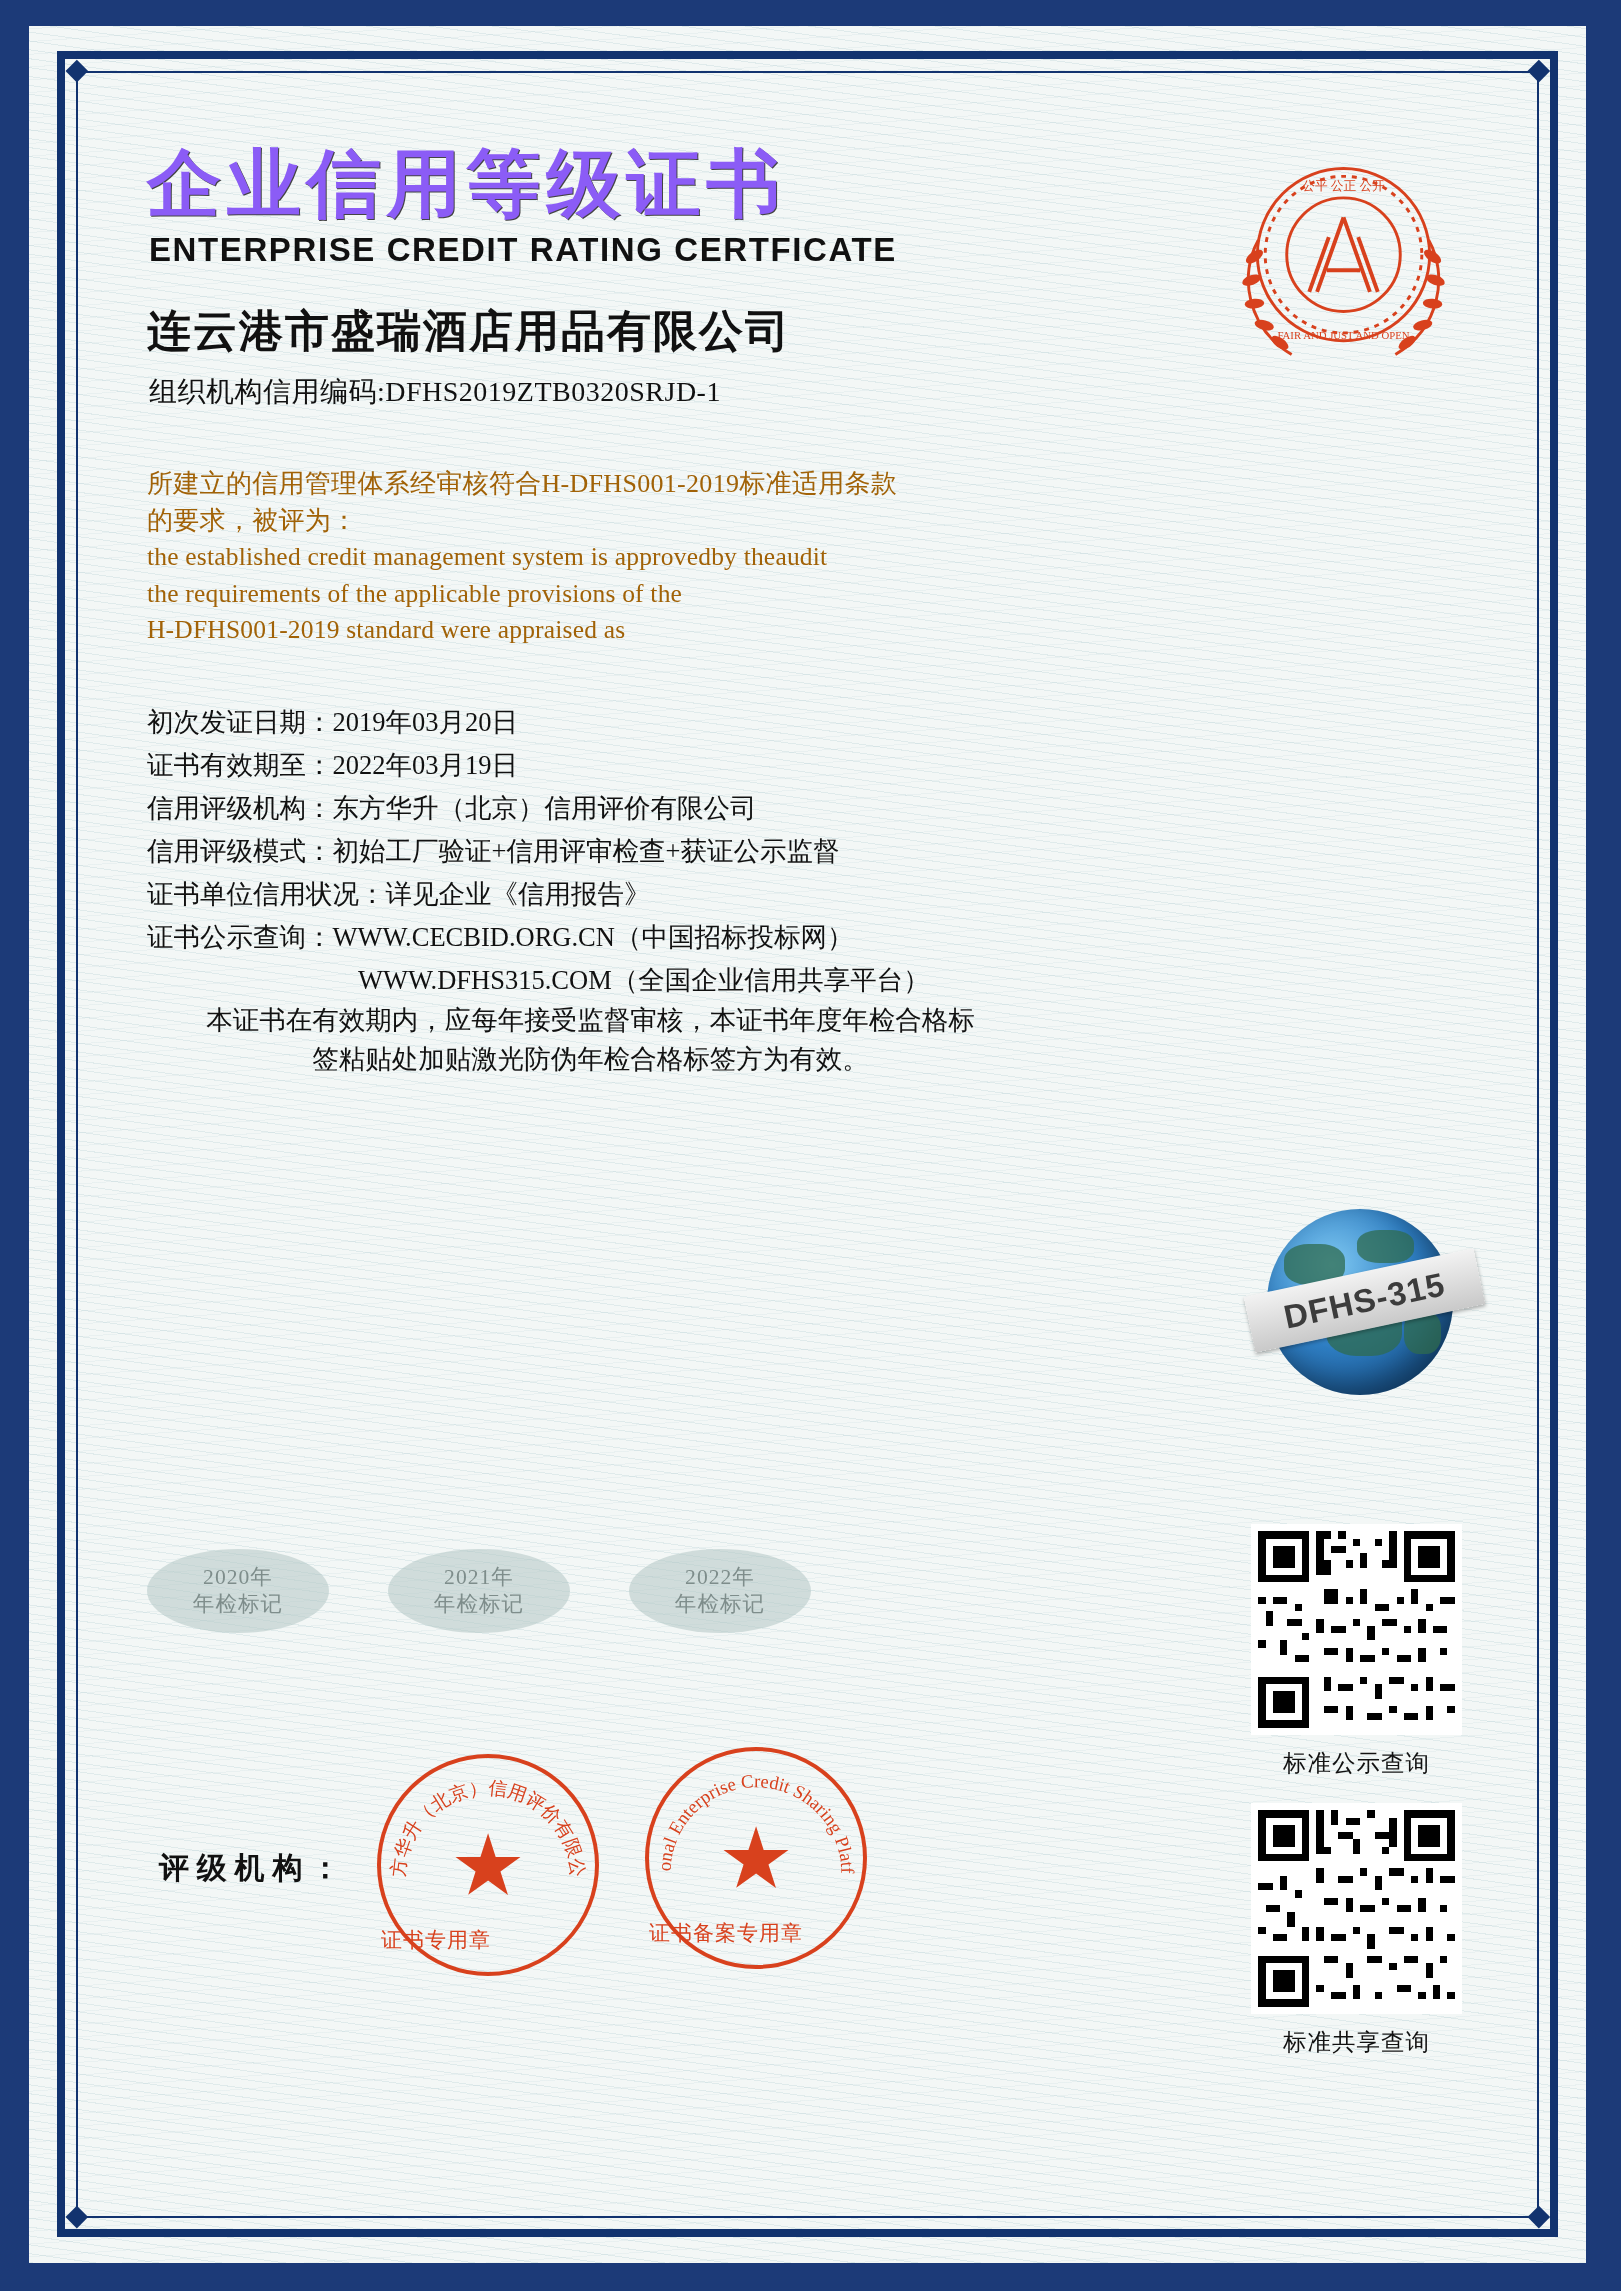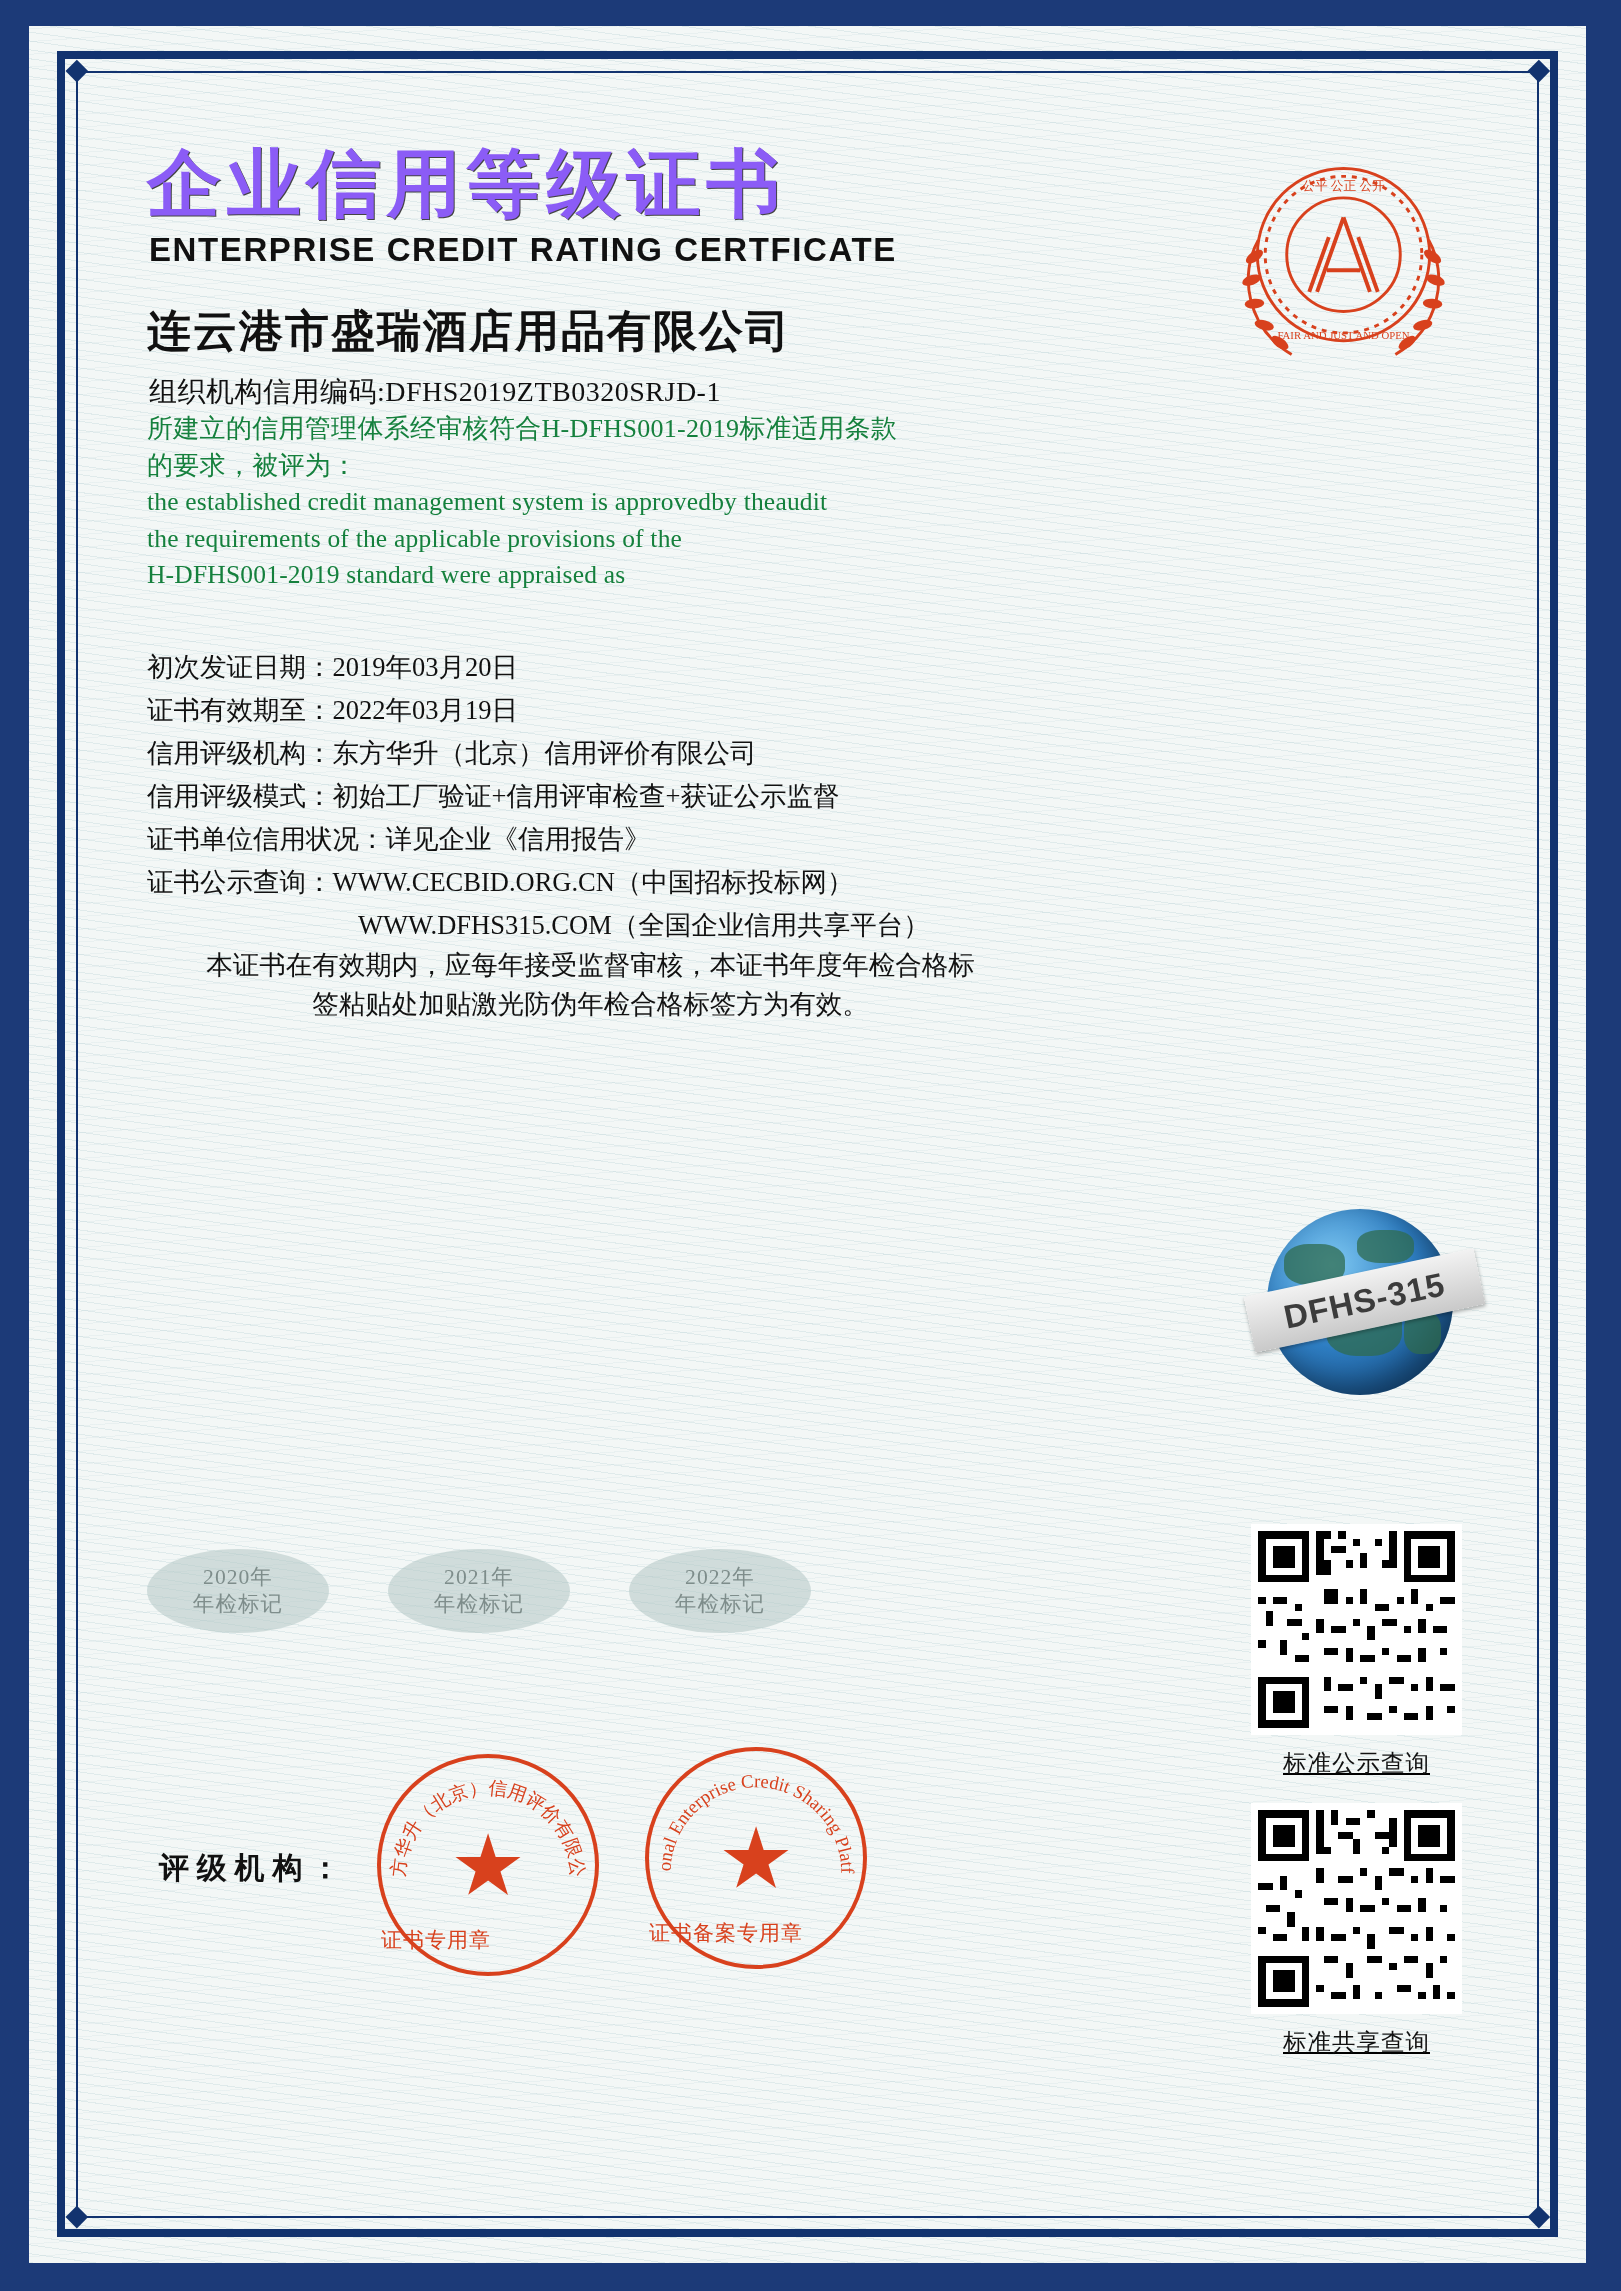--- a/index.html
+++ b/index.html
@@ -78,21 +78,21 @@
     color:#111;
     margin:33px 0 0 0;
   }
   .addr{
     font-size:28px;color:#111;margin:21.6px 0 0 2px;letter-spacing:0.5px;
   }
   .code{
     font-size:28px;color:#111;margin:11.8px 0 0 2px;letter-spacing:0.5px;
   }
   .stmt{
-    font-size:26px;color:#15803d;line-height:1.42;letter-spacing:0.3px;
+    margin-top:55px;font-size:26px;color:#a16207;line-height:1.42;letter-spacing:0.3px;
   }
   .stmt .en{
     font-size:25.5px;letter-spacing:0.2px;
   }
   .grade{
     margin-top:51px;
     font-family:"Liberation Serif", serif;
     font-weight:bold;
     font-size:61px;
     letter-spacing:2.9px;
@@ -162,21 +162,21 @@
     transform:rotate(-12deg);
     box-shadow:0 2px 3.9px rgba(0,0,0,.3);
   }
   .globe .ribbon span{
     display:block;text-align:center;line-height:57px;
     font-family:"Liberation Sans",sans-serif;font-weight:bold;font-size:33px;
     color:#3c3c3c;letter-spacing:1px;
   }
 
   
-  .qr-block{position:absolute;right:41px;text-decoration:underline;}
+  .qr-block{position:absolute;right:41px;}
   .qr-block.top{top:1377px;}
   .qr-block.bottom{top:1656px;}
   .qr{
     width:211px;height:211px;background:#fff;
     display:block;
   }
   .qr-cap{
     margin-top:11.8px;text-align:center;font-size:23.5px;color:#111;letter-spacing:1px;width:211px;
   }
 </style>

